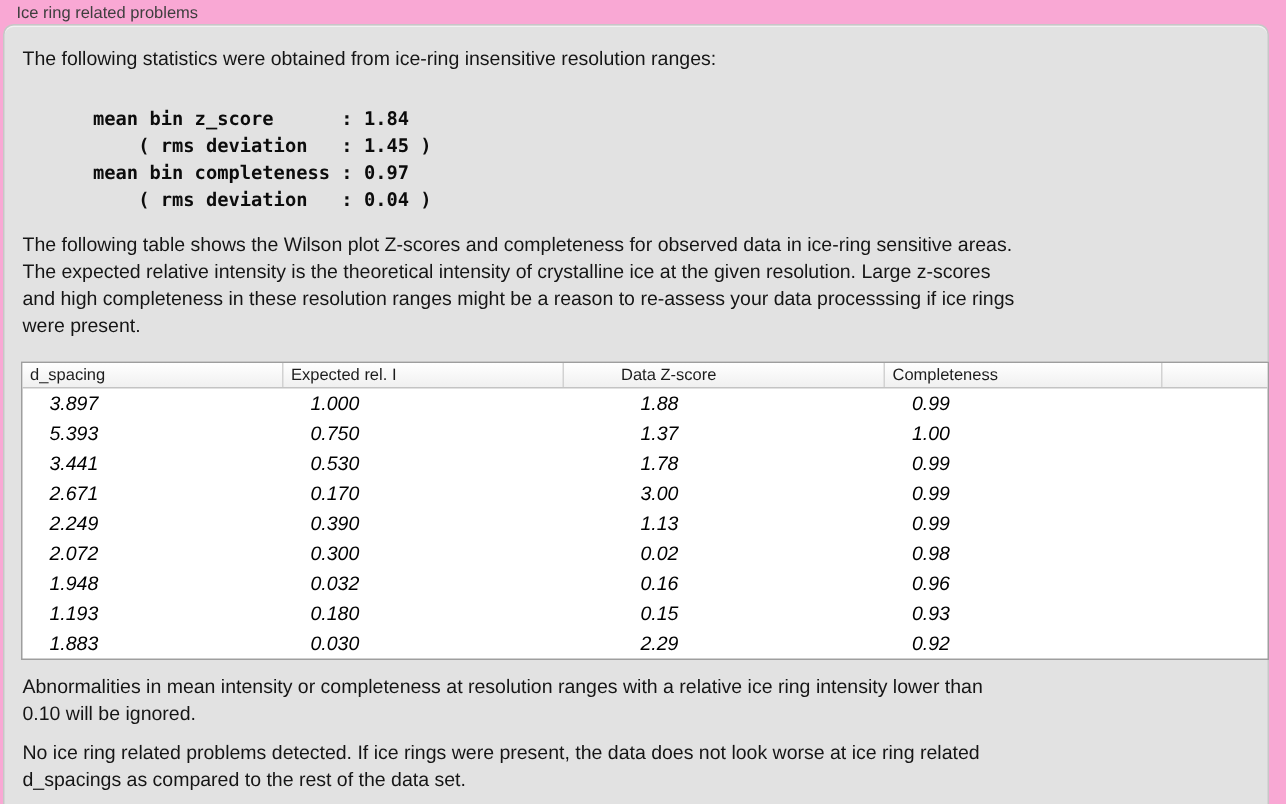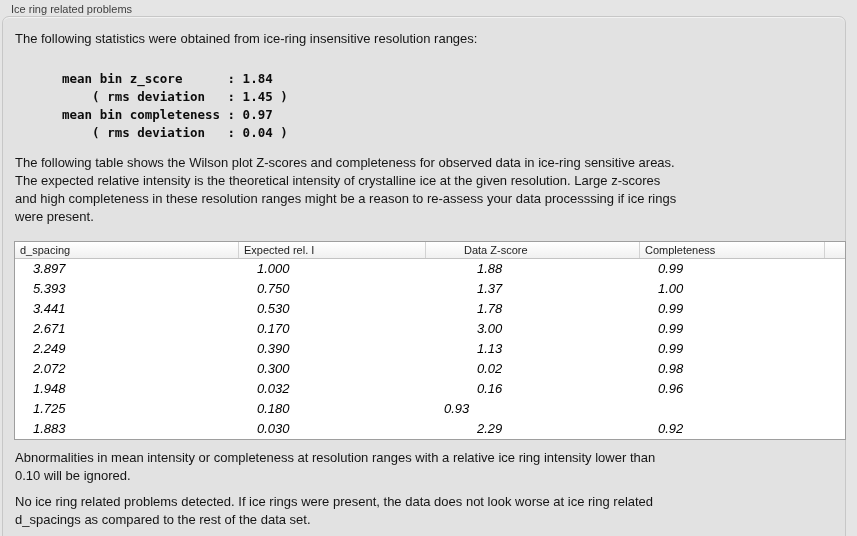--- a/index.html
+++ b/index.html
@@ -1,20 +1,20 @@
 <!DOCTYPE html>
 <html><head>
 <meta charset="utf-8">
 <style>
   html, body { margin: 0; padding: 0; }
   .screen {
     position: relative;
     width: 857px;
     height: 536px;
-    background: #e5e5e5;
+    background: #f9a8d4;
     font-family: "Liberation Sans", sans-serif;
     color: #151515;
     overflow: hidden;
     -webkit-font-smoothing: antialiased;
   }
   .panel-title {
     position: absolute;
     left: 11px;
     top: 3px;
     font-size: 11px;
@@ -76,21 +76,21 @@
   }
   .hcell {
     font-size: 11px;
     color: #1c1c1c;
     padding: 2px 0 0 5px;
     box-sizing: border-box;
     white-space: nowrap;
     overflow: hidden;
   }
   .hcell.sep { border-right: 1px solid #d2d2d2; }
-  .c0 { width: 224px; }
+  .c0 { width: 174px; }
   .c1 { width: 187px; }
   .c2 { width: 181px; margin-left: 33px; }
   .c3 { width: 185px; }
   .c4 { flex: 1; }
   .trow { display: flex; height: 20px; font-style: italic; }
   .tcell {
     font-size: 13px;
     line-height: 20px;
     padding-left: 18px;
     box-sizing: border-box;
@@ -174,22 +174,23 @@
             <div class="tcell c4"></div>
           </div>
           <div class="trow">
             <div class="tcell c0">1.948</div>
             <div class="tcell c1">0.032</div>
             <div class="tcell c2">0.16</div>
             <div class="tcell c3">0.96</div>
             <div class="tcell c4"></div>
           </div>
           <div class="trow">
-            <div class="tcell c0">1.725</div>
+            <div class="tcell c0">1.193</div>
             <div class="tcell c1">0.180</div>
+            <div class="tcell c2">0.15</div>
             <div class="tcell c3">0.93</div>
             <div class="tcell c4"></div>
           </div>
           <div class="trow">
             <div class="tcell c0">1.883</div>
             <div class="tcell c1">0.030</div>
             <div class="tcell c2">2.29</div>
             <div class="tcell c3">0.92</div>
             <div class="tcell c4"></div>
           </div>

